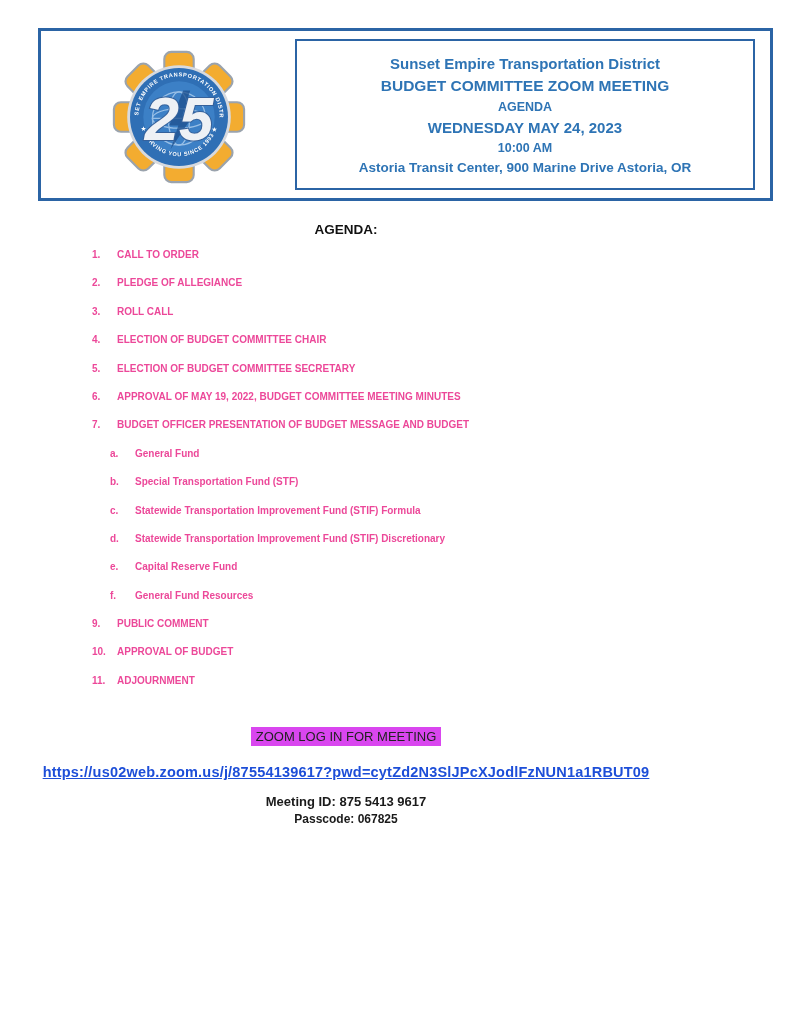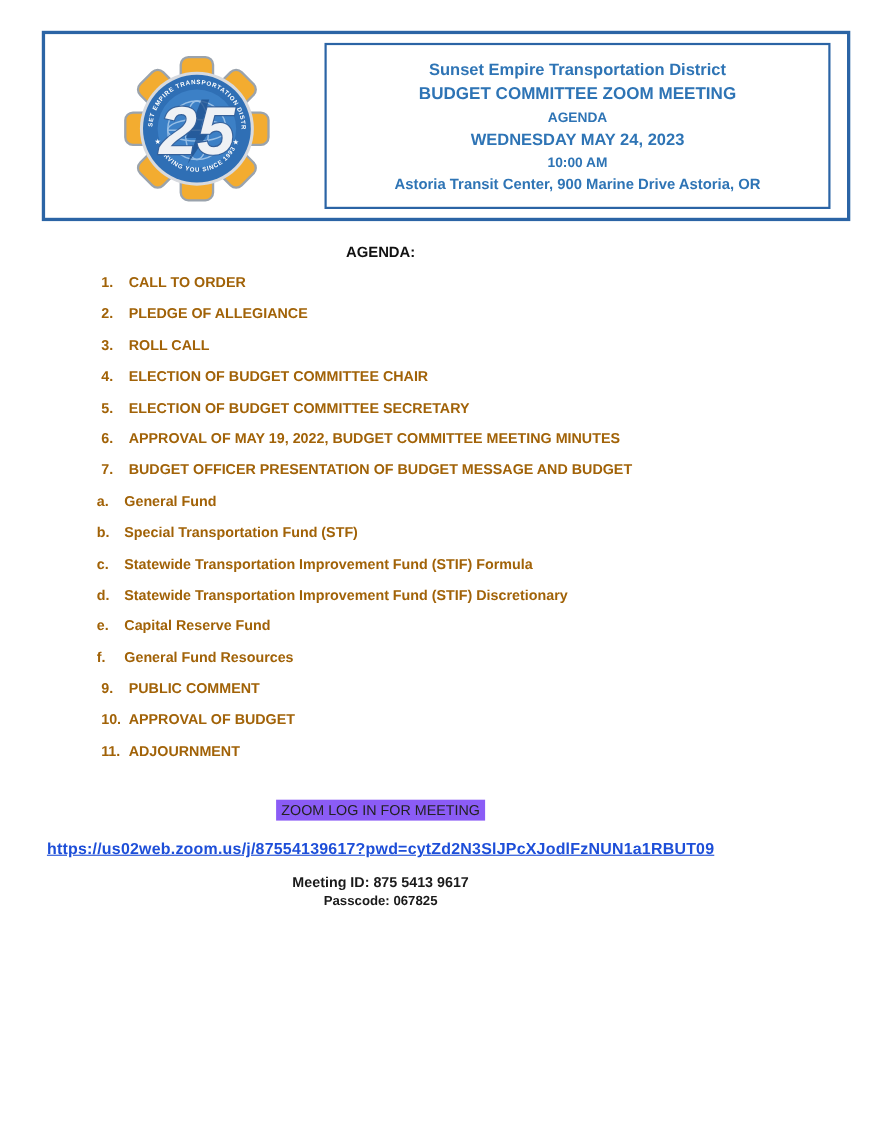--- a/index.html
+++ b/index.html
@@ -50,31 +50,31 @@
     margin-top: 21px;
     text-align: center;
     font-size: 13.5px;
     font-weight: 700;
     color: #111111;
   }
   .agenda-list { margin-top: 12px; }
   .row {
     height: 28.4px;
     padding-left: 92px;
-    font-size: 13px;
-    font-weight: 700;
-    color: #a16207;
+    font-size: 10px;
+    font-weight: 700;
+    color: #ec4899;
     white-space: nowrap;
   }
   .row .num { display: inline-block; width: 25px; }
-  .row.sub { padding-left: 88px; font-weight: 600; }
+  .row.sub { padding-left: 110px; font-weight: 600; }
 
   .zoom-heading { margin-top: 24px; text-align: center; font-size: 13px; }
   .zoom-heading .hl {
-    background: #8b5cf6;
+    background: #d946ef;
     color: #222222;
     padding: 2px 5px;
     display: inline-block;
   }
   .link-line { margin-top: 17px; text-align: center; }
   .link-line a {
     color: #1d4ed8;
     font-weight: 700;
     font-size: 14.5px;
     text-decoration: underline;

